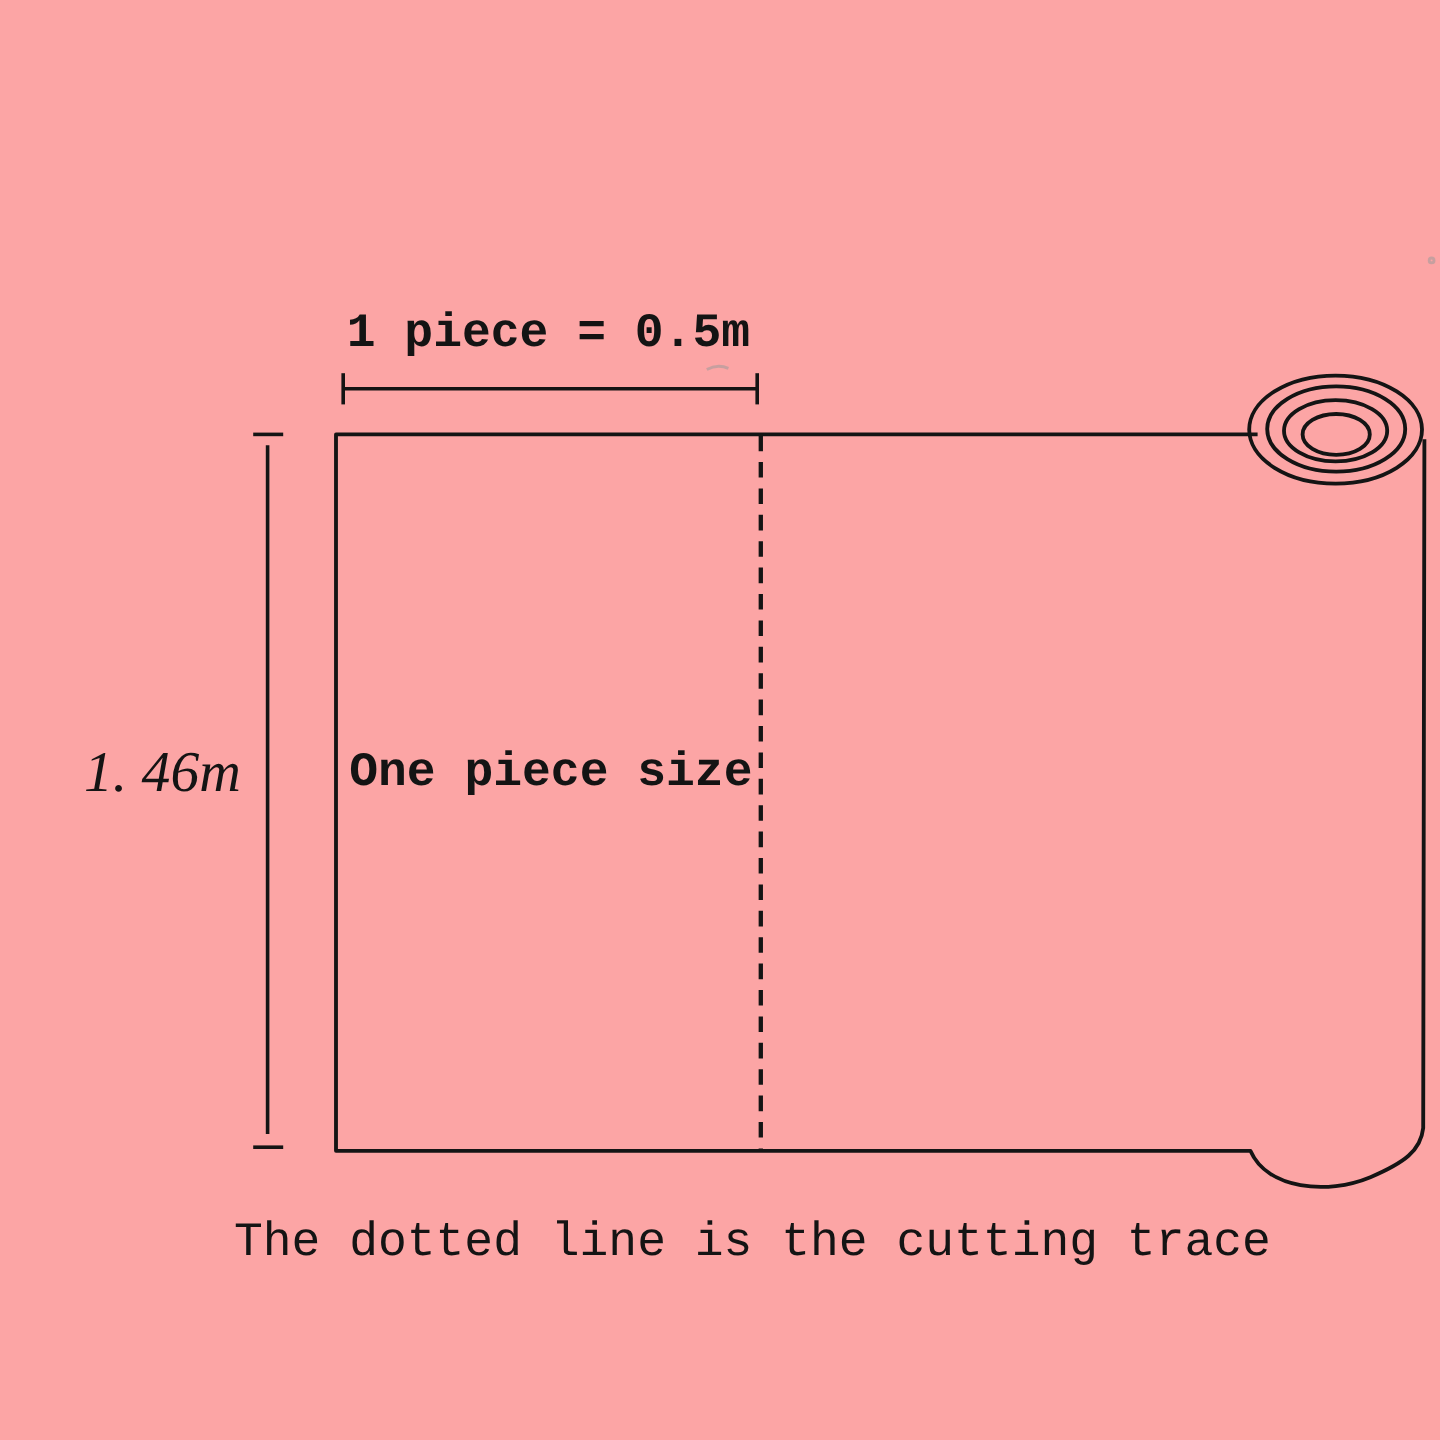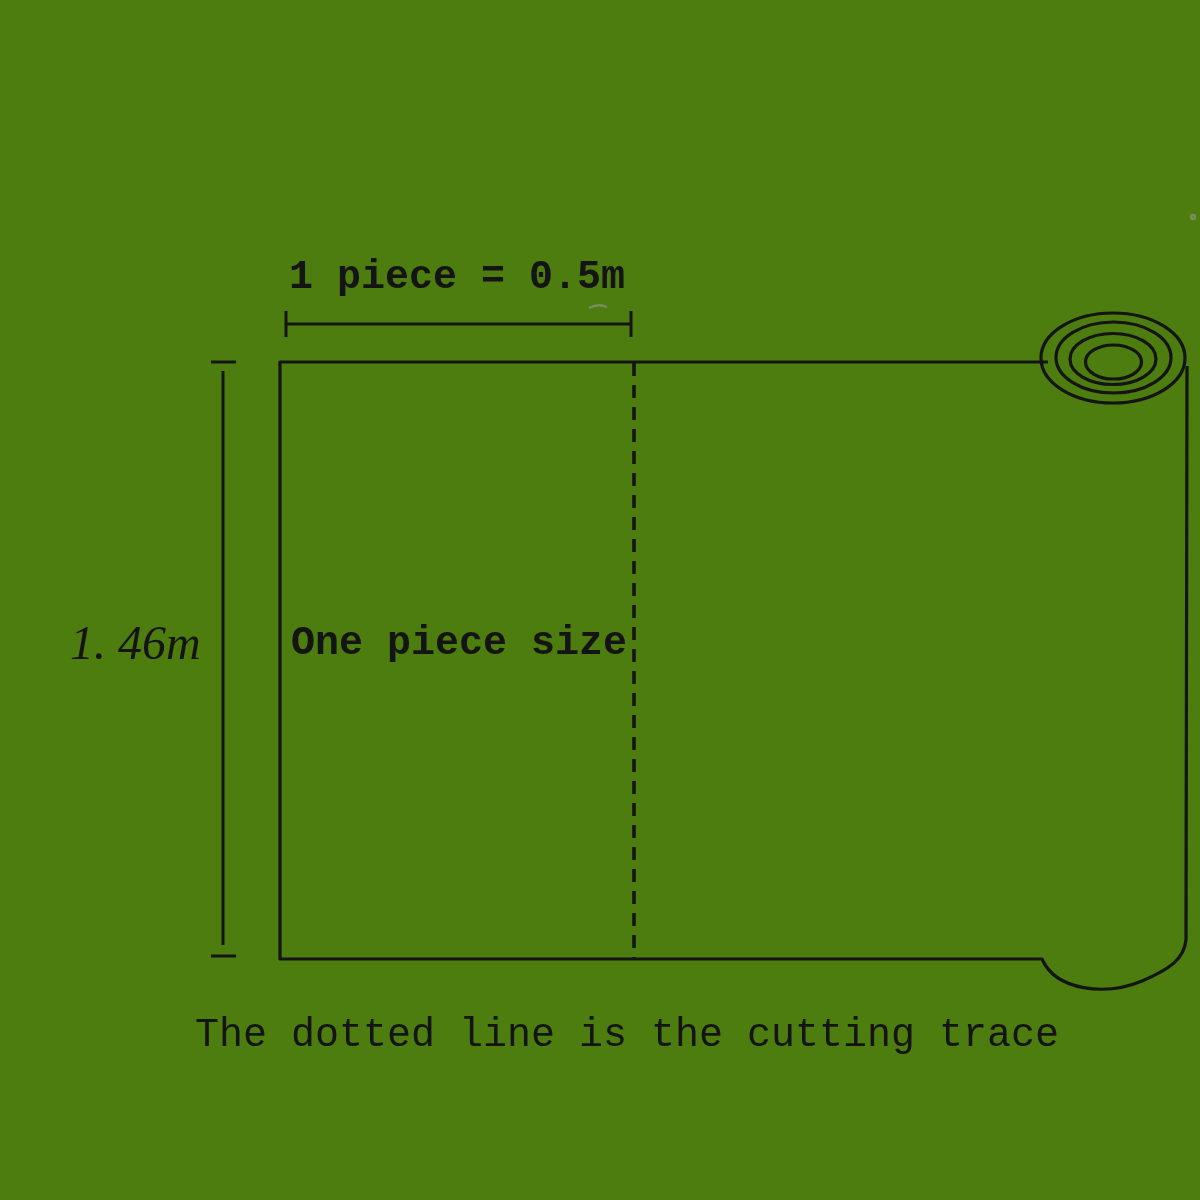--- a/index.html
+++ b/index.html
@@ -7,21 +7,21 @@
     padding: 0;
     width: 1200px;
     height: 1200px;
     background: #ffffff;
     overflow: hidden;
   }
   .stage {
     position: relative;
     width: 1200px;
     height: 1200px;
-    background: #4d7c0f;
+    background: #fca5a5;
   }
   svg { display: block; }
   .stroke {
     fill: none;
     stroke: #141414;
     stroke-width: 3.2;
     stroke-linecap: butt;
   }
   .stroke-round { stroke-linejoin: round; }
   .dashed {

